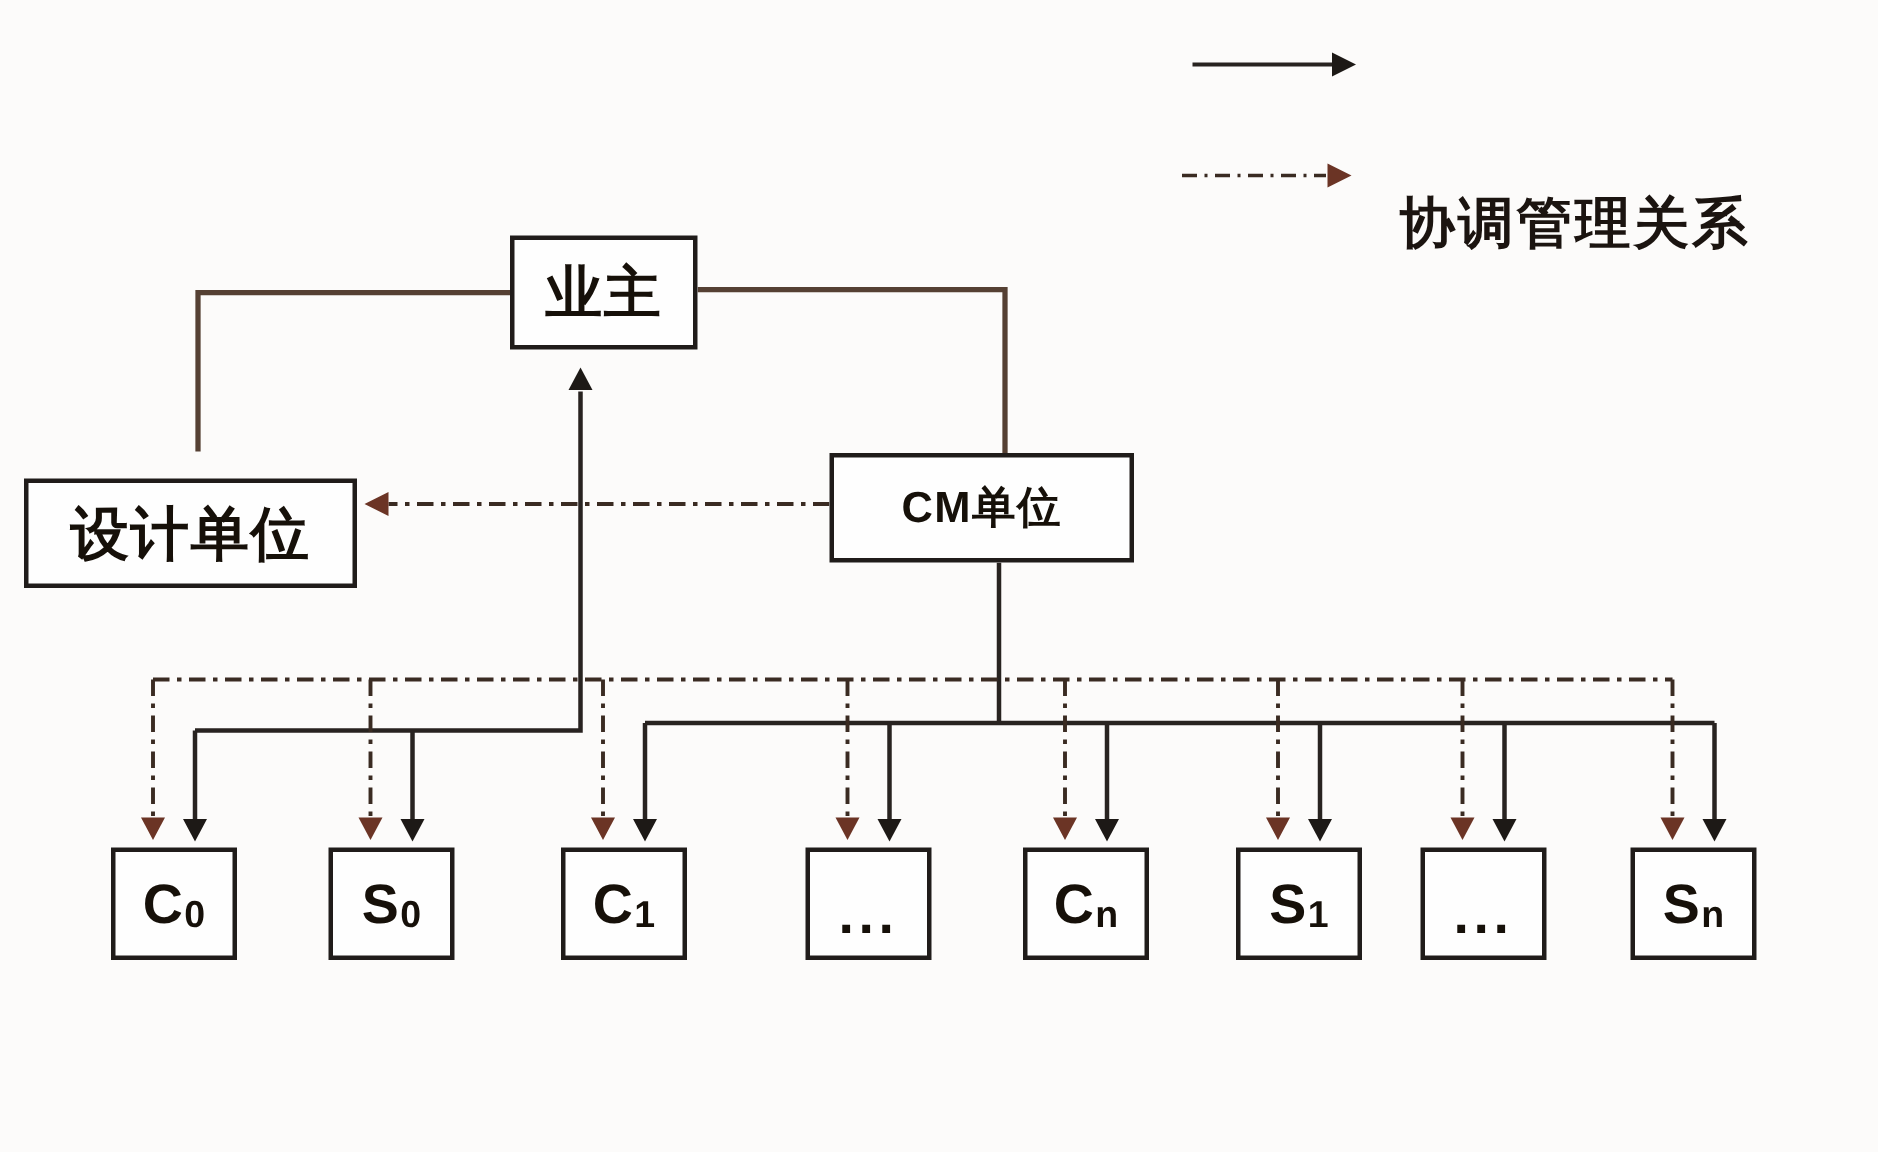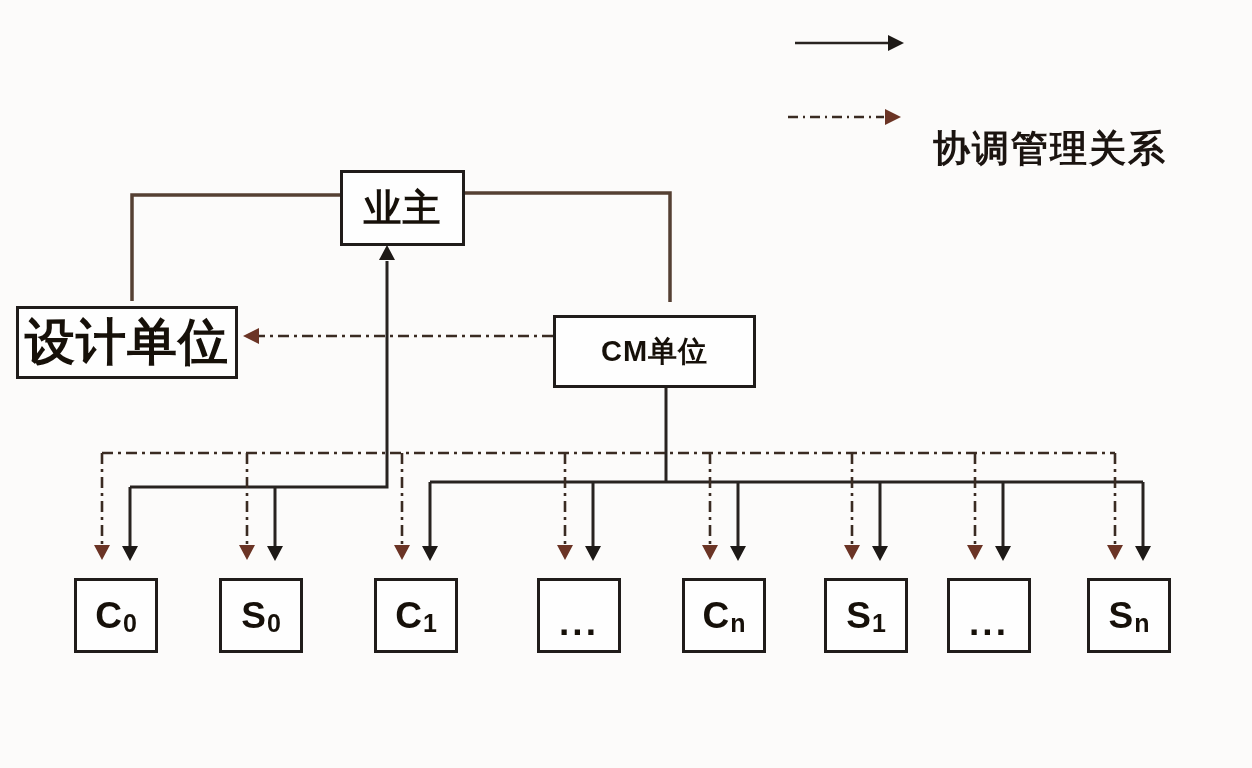--- a/index.html
+++ b/index.html
@@ -7,24 +7,23 @@
     position:relative; width:1252px; height:768px;
     background:#fcfbfa; overflow:hidden;
     font-family:"Liberation Sans", sans-serif;
   }
   #wires { position:absolute; left:0; top:0; width:1252px; height:768px; }
   .node {
     position:absolute; background:#fefefe; border:3px solid #201c1a;
     display:flex; align-items:center; justify-content:center;
     font-weight:bold; color:#161009; box-sizing:border-box;
     letter-spacing:1px;
-    margin-top:13px;
   }
   .node-owner   { left:340px; top:157px; width:125px; height:76px; font-size:38px; }
-  .node-design  { left:16px;  top:293px; width:222px; height:73px; font-size:50px;text-align:center; }
+  .node-design  { left:16px;  top:319px; width:222px; height:73px; font-size:39px;text-align:center; }
   .node-cm      { left:553px; top:302px; width:203px; height:73px; font-size:29px; }
   .contractor   { top:565px; width:84px; height:75px; font-size:37px; letter-spacing:0; }
   .contractor .sub { font-size:25px; align-self:flex-end; margin-bottom:12px; margin-left:1px; }
   .contractor .dots { letter-spacing:3px; padding-top:14px; }
   .legend-label {
     position:absolute; left:933px; font-size:37px; font-weight:bold;
     color:#1b1410; letter-spacing:2px; white-space:nowrap;
   }
   .legend-contract     { top:22px; }
   .legend-coordination { top:96px;margin-top:28px; }

